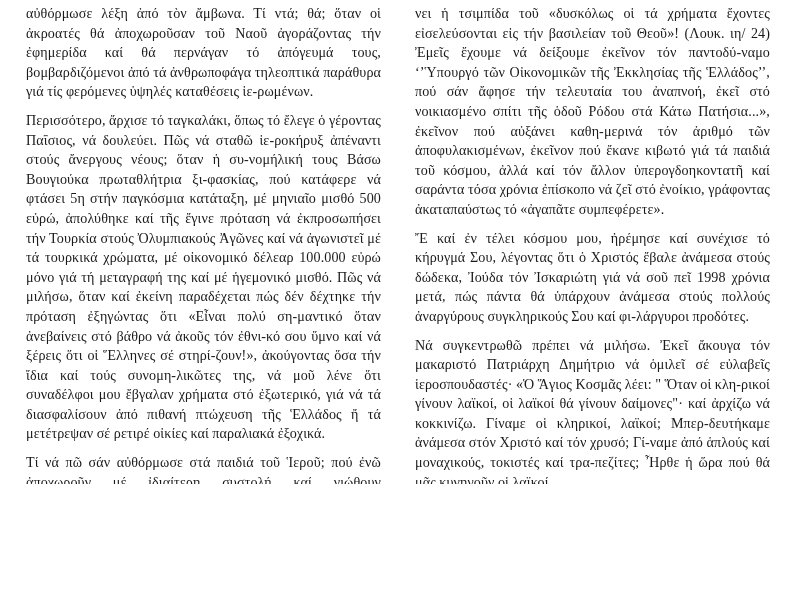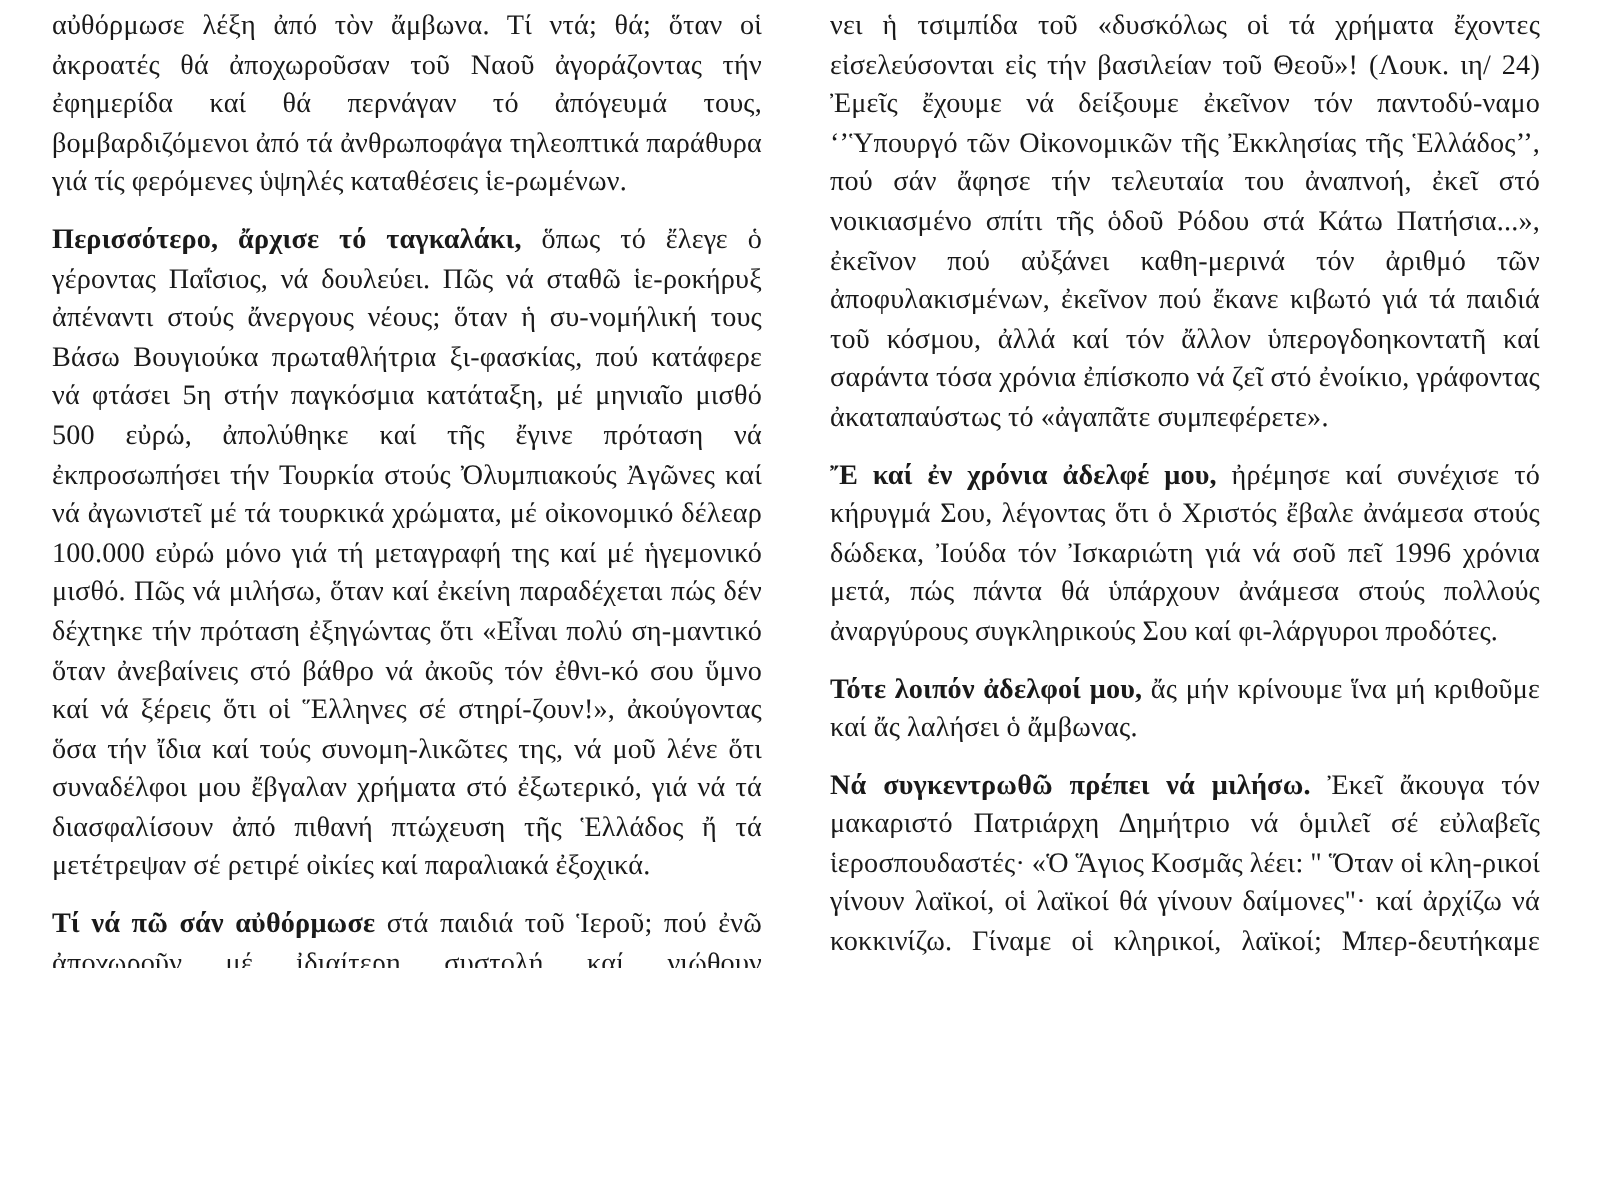--- a/index.html
+++ b/index.html
@@ -39,35 +39,34 @@
     letter-spacing: 0.1px;
     word-spacing: -0.2px;
   }
   p.para.first {
     text-indent: 0;
   }
   p.para.indent {
     text-indent: 0;
   }
   .lead {
-    font-weight: bold;
+    font-weight: normal;
   }
   .col-left p.para:last-child,
   .col-right p.para:last-child {
     margin-bottom: 0;
   }
 </style>
 </head>
 <body>
 
 <div class="page">
   <div class="column col-left">
     <p class="para first"><span>αὐθόρμωσε λέξη ἀπό τὸν ἄμβωνα. Τί ντά; θά; ὅταν οἱ ἀκροατές θά ἀποχωροῦσαν τοῦ Ναοῦ ἀγοράζοντας τήν ἐφημερίδα καί θά περνάγαν τό ἀπόγευμά τους, βομβαρδιζόμενοι ἀπό τά ἀνθρωποφάγα τηλεοπτικά παράθυρα γιά τίς φερόμενες ὑψηλές καταθέσεις ἱε‑ρωμένων.</span></p>
     <p class="para indent"><span class="lead">Περισσότερο, ἄρχισε τό ταγκαλάκι,</span><span> ὅπως τό ἔλεγε ὁ γέροντας Παΐσιος, νά δουλεύει. Πῶς νά σταθῶ ἱε‑ροκήρυξ ἀπέναντι στούς ἄνεργους νέους; ὅταν ἡ συ‑νομήλική τους Βάσω Βουγιούκα πρωταθλήτρια ξι‑φασκίας, πού κατάφερε νά φτάσει 5η στήν παγκόσμια κατάταξη, μέ μηνιαῖο μισθό 500 εὐρώ, ἀπολύθηκε καί τῆς ἔγινε πρόταση νά ἐκπροσωπήσει τήν Τουρκία στούς Ὀλυμπιακούς Ἀγῶνες καί νά ἀγωνιστεῖ μέ τά τουρκικά χρώματα, μέ οἰκονομικό δέλεαρ 100.000 εὐρώ μόνο γιά τή μεταγραφή της καί μέ ἡγεμονικό μισθό. Πῶς νά μιλήσω, ὅταν καί ἐκείνη παραδέχεται πώς δέν δέχτηκε τήν πρόταση ἐξηγώντας ὅτι «Εἶναι πολύ ση‑μαντικό ὅταν ἀνεβαίνεις στό βάθρο νά ἀκοῦς τόν ἐθνι‑κό σου ὕμνο καί νά ξέρεις ὅτι οἱ Ἕλληνες σέ στηρί‑ζουν!», ἀκούγοντας ὅσα τήν ἴδια καί τούς συνομη‑λικῶτες της, νά μοῦ λένε ὅτι συναδέλφοι μου ἔβγαλαν χρήματα στό ἐξωτερικό, γιά νά τά διασφαλίσουν ἀπό πιθανή πτώχευση τῆς Ἑλλάδος ἤ τά μετέτρεψαν σέ ρετιρέ οἰκίες καί παραλιακά ἐξοχικά.</span></p>
     <p class="para indent"><span class="lead">Τί νά πῶ σάν αὐθόρμωσε</span><span> στά παιδιά τοῦ Ἱεροῦ; πού ἐνῶ ἀποχωροῦν μέ ἰδιαίτερη συστολή καί νιώθουν κα‑ταϋποχρεωμένα, ὅταν ξεκινώντας γιά τήν ἐπαρχία νά σπουδάσουν ἀλλά ἐγχειρίζει ὁ παπάς λίγα χρήματα, σάν ἀκούουν πώς τό παιδί πού μεγάλωσε στά ὀρφανοτρο‑</span></p>
   </div>
   <div class="column col-right">
     <p class="para first"><span>νει ἡ τσιμπίδα τοῦ «δυσκόλως οἱ τά χρήματα ἔχοντες εἰσελεύσονται εἰς τήν βασιλείαν τοῦ Θεοῦ»! (Λουκ. ιη/ 24) Ἐμεῖς ἔχουμε νά δείξουμε ἐκεῖνον τόν παντοδύ‑ναμο ‘’Ὑπουργό τῶν Οἰκονομικῶν τῆς Ἐκκλησίας τῆς Ἑλλάδος’’, πού σάν ἄφησε τήν τελευταία του ἀναπνοή, ἐκεῖ στό νοικιασμένο σπίτι τῆς ὁδοῦ Ρόδου στά Κάτω Πατήσια...», ἐκεῖνον πού αὐξάνει καθη‑μερινά τόν ἀριθμό τῶν ἀποφυλακισμένων, ἐκεῖνον πού ἔκανε κιβωτό γιά τά παιδιά τοῦ κόσμου, ἀλλά καί τόν ἄλλον ὑπερογδοηκοντατῆ καί σαράντα τόσα χρόνια ἐπίσκοπο νά ζεῖ στό ἐνοίκιο, γράφοντας ἀκαταπαύστως τό «ἀγαπᾶτε συμπεφέρετε».</span></p>
-    <p class="para indent"><span class="lead">Ἔ καί ἐν χρόνια ἀδελφέ μου,</span><span> ἠρέμησε καί συνέχισε τό κήρυγμά Σου, λέγοντας ὅτι ὁ Χριστός ἔβαλε ἀνάμεσα στούς δώδεκα, Ἰούδα τόν Ἰσκαριώτη γιά νά σοῦ πεῖ 1996 χρόνια μετά, πώς πάντα θά ὑπάρχουν ἀνάμεσα στούς πολλούς ἀναργύρους συγκληρικούς Σου καί φι‑λάργυροι προδότες.</span></p>
-    <p class="para indent"><span class="lead">Τότε λοιπόν ἀδελφοί μου,</span><span> ἄς μήν κρίνουμε ἵνα μή κριθοῦμε καί ἄς λαλήσει ὁ ἄμβωνας.</span></p>
+    <p class="para indent"><span class="lead">Ἔ καί ἐν τέλει κόσμου μου,</span><span> ἠρέμησε καί συνέχισε τό κήρυγμά Σου, λέγοντας ὅτι ὁ Χριστός ἔβαλε ἀνάμεσα στούς δώδεκα, Ἰούδα τόν Ἰσκαριώτη γιά νά σοῦ πεῖ 1998 χρόνια μετά, πώς πάντα θά ὑπάρχουν ἀνάμεσα στούς πολλούς ἀναργύρους συγκληρικούς Σου καί φι‑λάργυροι προδότες.</span></p>
     <p class="para indent"><span class="lead">Νά συγκεντρωθῶ πρέπει νά μιλήσω.</span><span> Ἐκεῖ ἄκουγα τόν μακαριστό Πατριάρχη Δημήτριο νά ὁμιλεῖ σέ εὐλαβεῖς ἱεροσπουδαστές· «Ὁ Ἅγιος Κοσμᾶς λέει: " Ὅταν οἱ κλη‑ρικοί γίνουν λαϊκοί, οἱ λαϊκοί θά γίνουν δαίμονες"· καί ἀρχίζω νά κοκκινίζω. Γίναμε οἱ κληρικοί, λαϊκοί; Μπερ‑δευτήκαμε ἀνάμεσα στόν Χριστό καί τόν χρυσό; Γί‑ναμε ἀπό ἁπλούς καί μοναχικούς, τοκιστές καί τρα‑πεζίτες; Ἦρθε ἡ ὥρα πού θά μᾶς κυνηγοῦν οἱ λαϊκοί,</span></p>
   </div>
 </div>
 
 </body></html>

